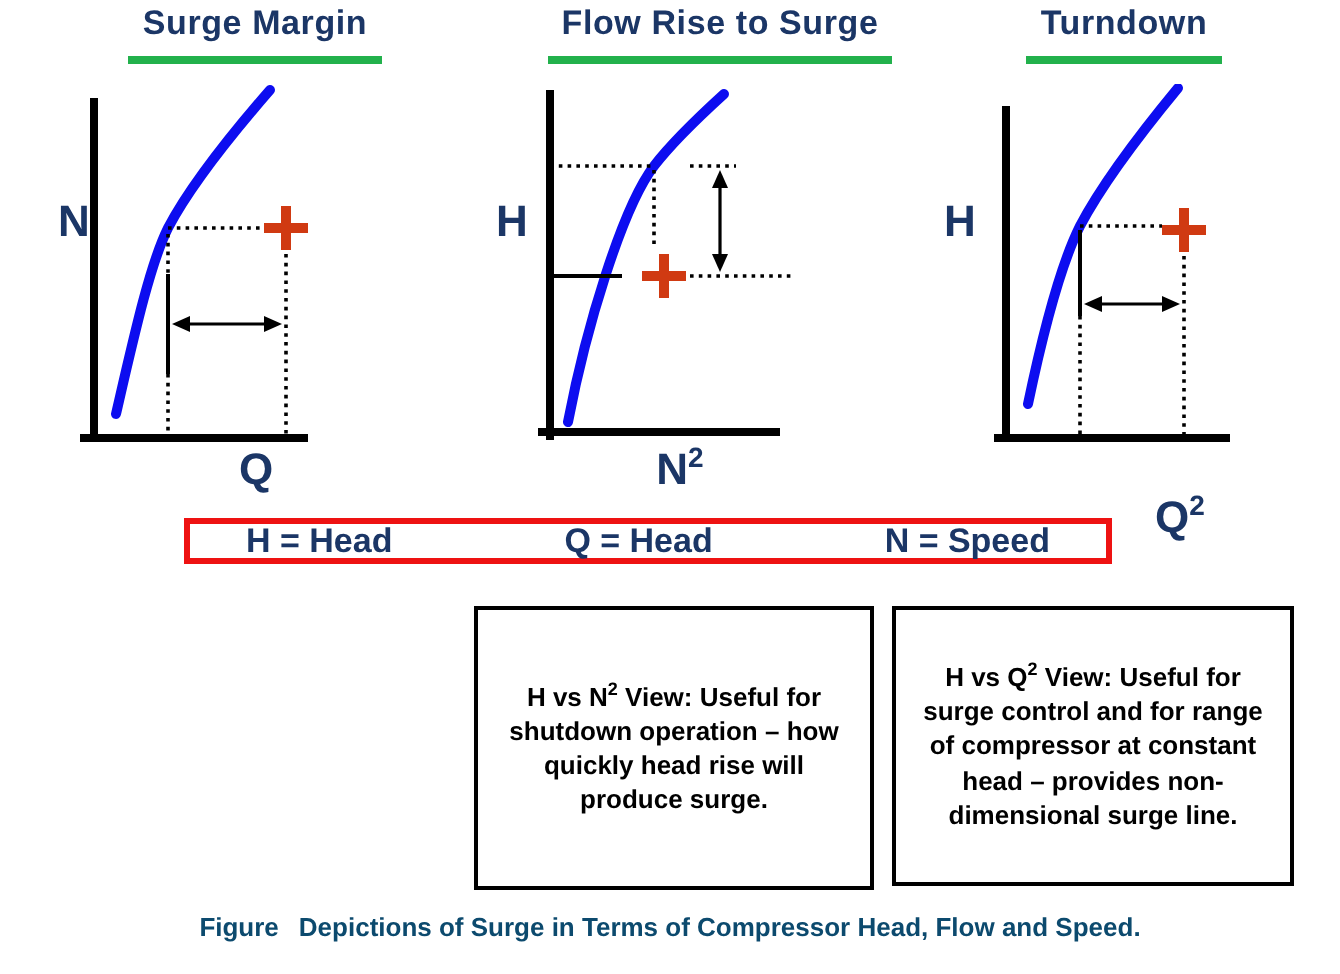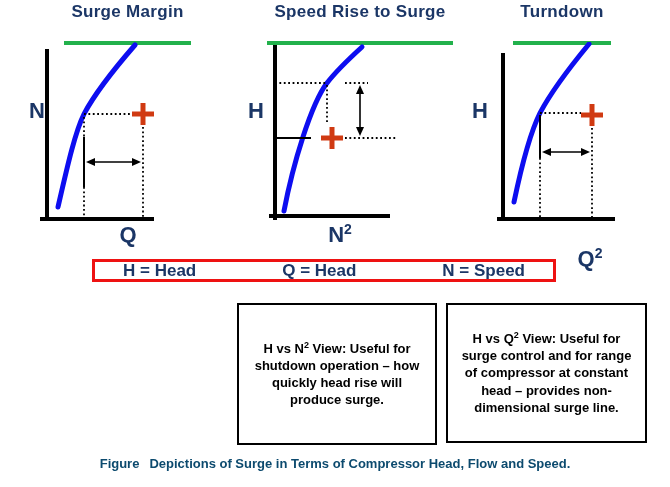--- a/index.html
+++ b/index.html
@@ -4,21 +4,21 @@
 <style>
   html,body{margin:0;padding:0;background:#fff;}
   .stage{
     position:relative;width:670px;height:487px;background:#ffffff;
     font-family:"Liberation Sans","DejaVu Sans",sans-serif;overflow:hidden;
   }
   
   .panel-title{position:absolute;top:2px;text-align:center;}
   .panel-title .tt{
     display:inline-block;font-size:17px;font-weight:bold;color:#1b3666;
-    letter-spacing:.3px;border-bottom:4px solid #22b14c;padding:0 7px 19px 7px;
+    letter-spacing:.3px;border-bottom:4px solid #22b14c;padding:0 7px 6px 7px;
   }
   .t1{left:30px;width:195px;}
   .t2{left:250px;width:220px;}
   .t3{left:492px;width:140px;}
   
   .chart{position:absolute;}
   .c1{left:36px;top:42px;}
   .c2{left:263px;top:42px;}
   .c3{left:490px;top:42px;}
   
@@ -69,21 +69,21 @@
 </style>
 </head>
 <body>
 
 <div class="stage">
 
   <div class="panel-title t1">
     <span class="tt">Surge Margin</span>
   </div>
   <div class="panel-title t2">
-    <span class="tt">Speed Rise to Surge</span>
+    <span class="tt">Flow Rise to Surge</span>
   </div>
   <div class="panel-title t3">
     <span class="tt">Turndown</span>
   </div>
 
   <svg class="chart c1" width="135" height="185" viewBox="0 0 135 185">
     <line class="ax" x1="11" y1="9" x2="11" y2="177"></line>
     <line class="ax" x1="6" y1="177" x2="116" y2="177"></line>
     <path class="curve" d="M 22 165 C 31 126, 39 90, 48 72 C 58 53, 79 26, 99 3"></path>
     <line class="dot" x1="48" y1="72" x2="94" y2="72"></line>

